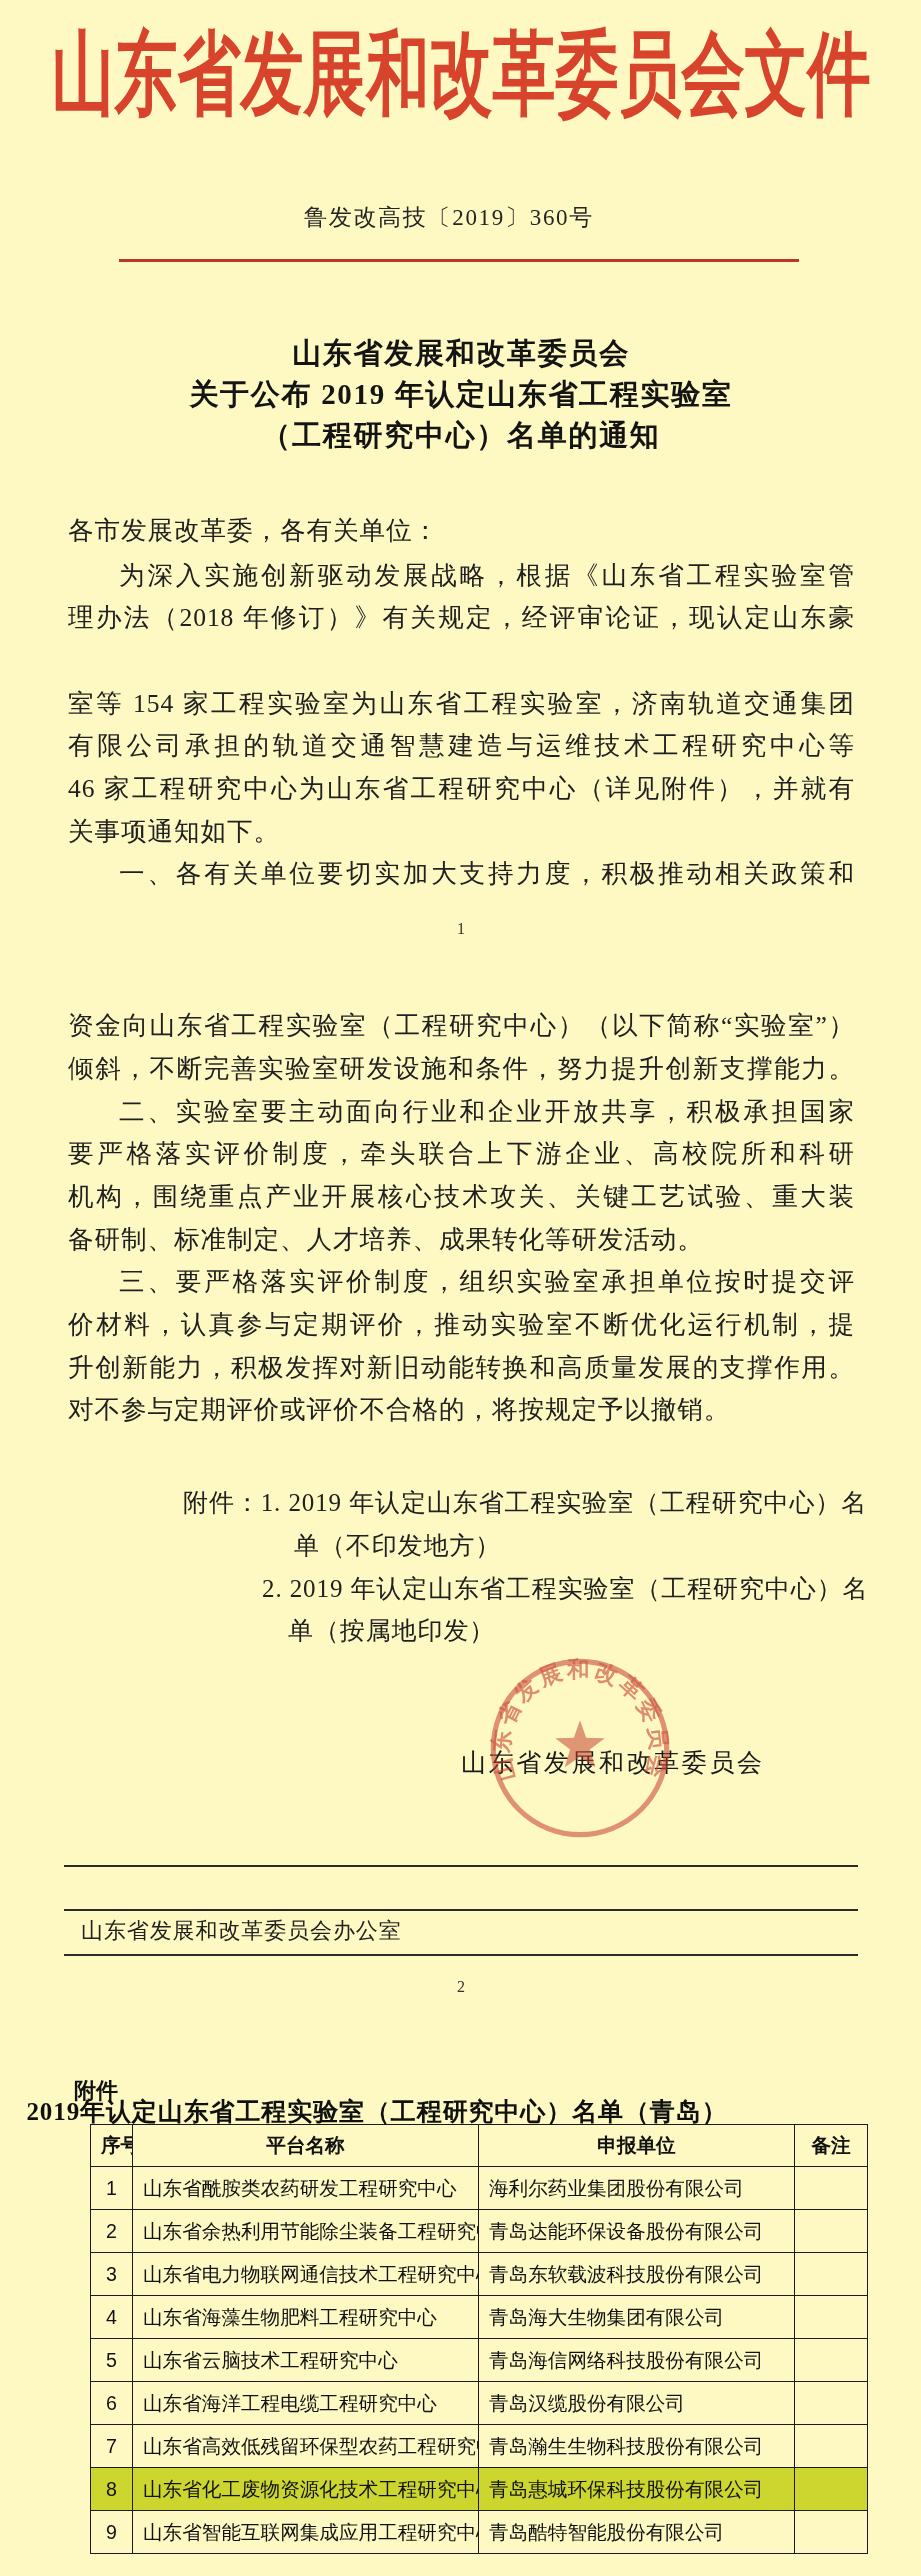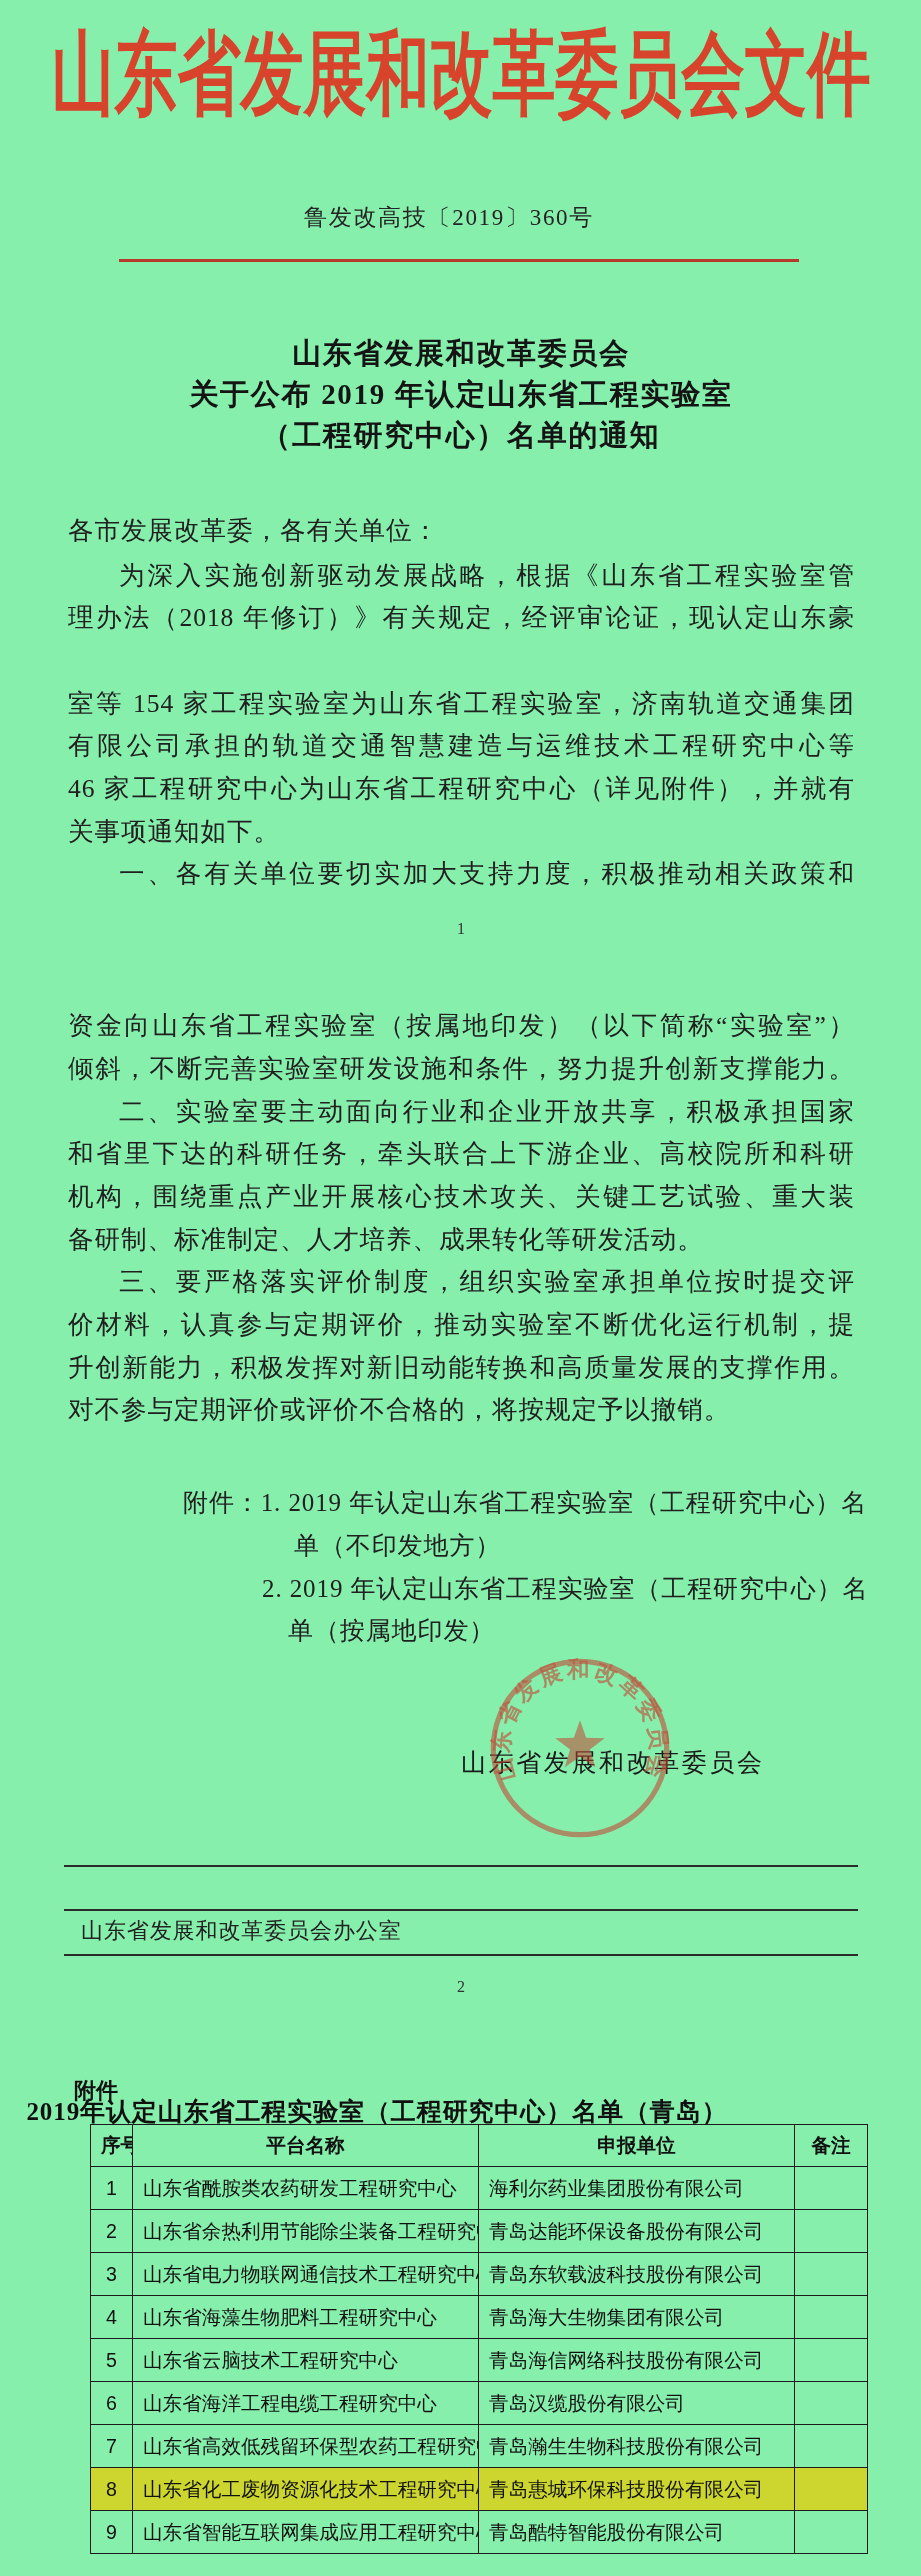--- a/index.html
+++ b/index.html
@@ -1,18 +1,18 @@
 <!DOCTYPE html>
 <html style="font-size:13.7px"><head>
 <meta charset="utf-8">
 <style>
   html,body{margin:0;padding:0;background:#e9e7e2;}
   #page{
     position:relative;width:922px;height:2576px;overflow:hidden;
-    background:#86efac;
+    background:#fef9c3;
     font-family:"Liberation Serif","DejaVu Serif",serif;
     color:#1e1e1e;
   }
   
   .red-head{
     position:absolute;left:0;top:12px;width:922px;height:128px;
     text-align:center;font-size:63px;font-weight:700;color:#d8432c;
     transform:scaleY(1.45);transform-origin:top center;
     letter-spacing:0px;white-space:nowrap;
   }
@@ -82,24 +82,24 @@
   <div class="bl ind fill" style="top:560px">为深入实施创新驱动发展战略，根据《山东省工程实验室管</div>
   <div class="bl fill" style="top:602px">理办法（2018 年修订）》有关规定，经评审论证，现认定山东豪</div>
   <div class="bl fill" style="top:688px">室等 154 家工程实验室为山东省工程实验室，济南轨道交通集团</div>
   <div class="bl fill" style="top:730px">有限公司承担的轨道交通智慧建造与运维技术工程研究中心等</div>
   <div class="bl fill" style="top:773px">46 家工程研究中心为山东省工程研究中心（详见附件），并就有</div>
   <div class="bl" style="top:816px">关事项通知如下。</div>
   <div class="bl ind fill" style="top:858px">一、各有关单位要切实加大支持力度，积极推动相关政策和</div>
 
   <div class="pagenum" style="top:920px">1</div>
 
-  <div class="bl fill" style="top:1010px">资金向山东省工程实验室（按属地印发）（以下简称“实验室”）</div>
+  <div class="bl fill" style="top:1010px">资金向山东省工程实验室（工程研究中心）（以下简称“实验室”）</div>
   <div class="bl fill" style="top:1053px">倾斜，不断完善实验室研发设施和条件，努力提升创新支撑能力。</div>
   <div class="bl ind fill" style="top:1096px">二、实验室要主动面向行业和企业开放共享，积极承担国家</div>
-  <div class="bl fill" style="top:1138px">和省里下达的科研任务，牵头联合上下游企业、高校院所和科研</div>
+  <div class="bl fill" style="top:1138px">要严格落实评价制度，牵头联合上下游企业、高校院所和科研</div>
   <div class="bl fill" style="top:1181px">机构，围绕重点产业开展核心技术攻关、关键工艺试验、重大装</div>
   <div class="bl" style="top:1224px">备研制、标准制定、人才培养、成果转化等研发活动。</div>
   <div class="bl ind fill" style="top:1266px">三、要严格落实评价制度，组织实验室承担单位按时提交评</div>
   <div class="bl fill" style="top:1309px">价材料，认真参与定期评价，推动实验室不断优化运行机制，提</div>
   <div class="bl fill" style="top:1352px">升创新能力，积极发挥对新旧动能转换和高质量发展的支撑作用。</div>
   <div class="bl" style="top:1394px">对不参与定期评价或评价不合格的，将按规定予以撤销。</div>
 
   <div class="att" style="left:183px;top:1486px">附件：1. 2019 年认定山东省工程实验室（工程研究中心）名</div>
   <div class="att" style="left:294px;top:1529px">单（不印发地方）</div>
   <div class="att" style="left:262px;top:1572px">2. 2019 年认定山东省工程实验室（工程研究中心）名</div>

